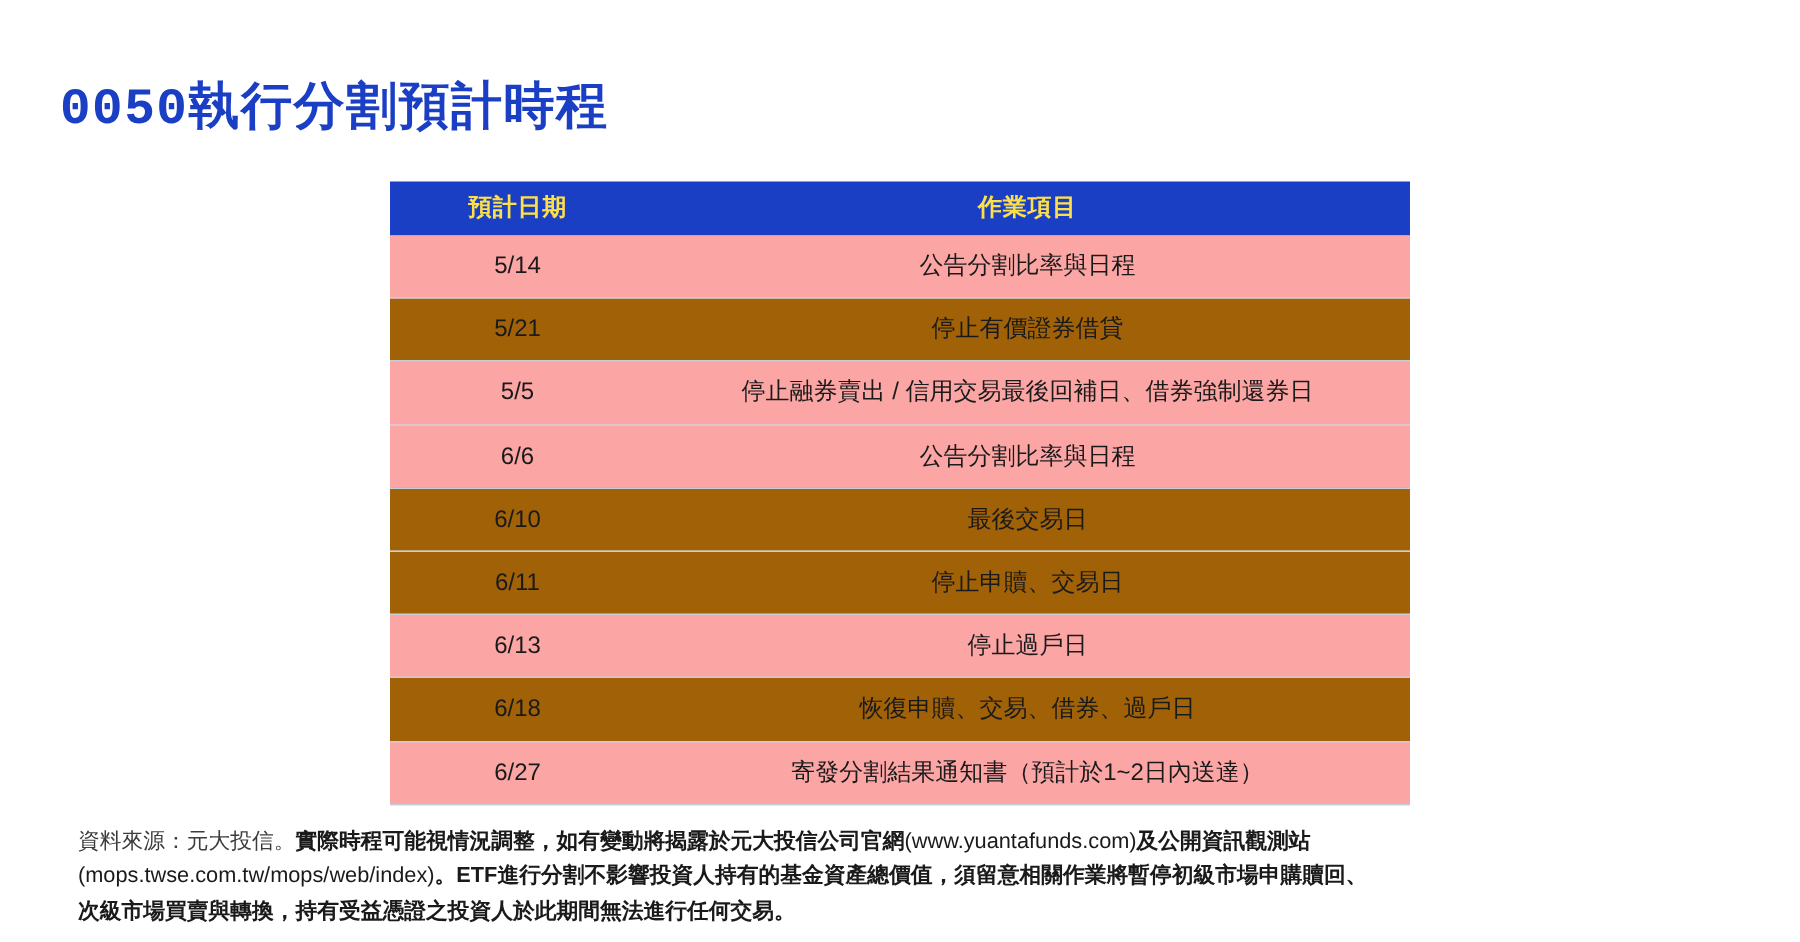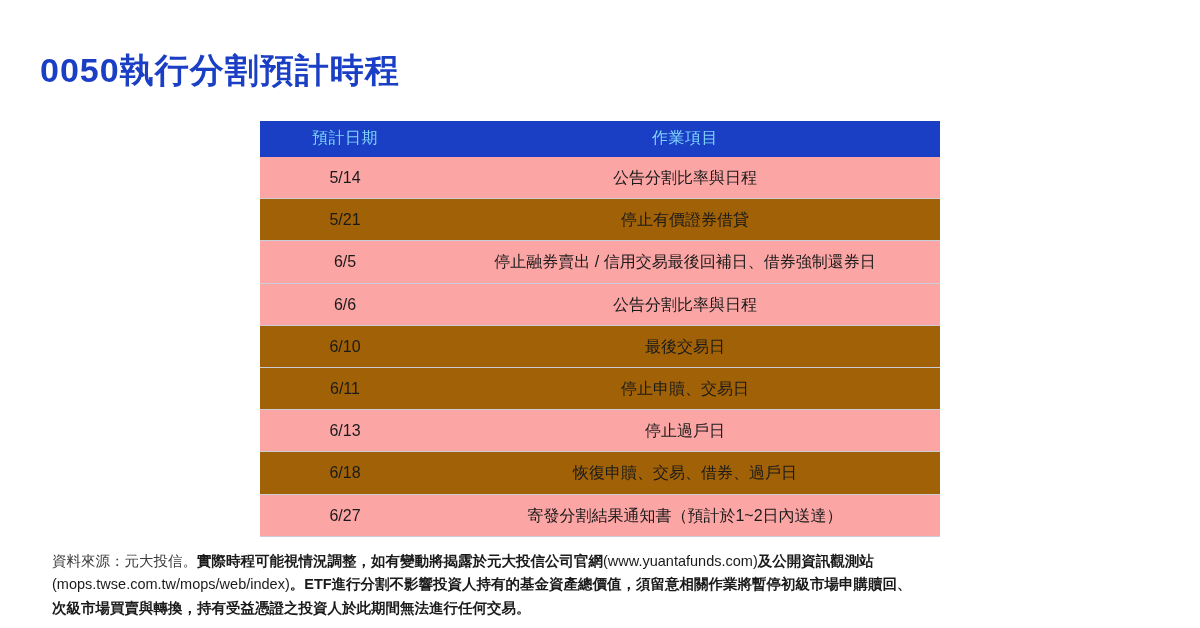--- a/index.html
+++ b/index.html
@@ -25,40 +25,41 @@
 
   .title {
     position: absolute;
     left: 40px;
     top: 48px;
     font-size: 34px;
     font-weight: bold;
     color: #1b3fc4;
     letter-spacing: 1px;
     white-space: nowrap;
+    font-family: Liberation Mono, monospace;
   }
 
   .table-wrap {
     position: absolute;
     left: 260px;
     top: 121px;
     width: 680px;
   }
 
   table.schedule {
     border-collapse: collapse;
     width: 680px;
     table-layout: fixed;
   }
 
   table.schedule thead th {
     background: #1b3fc4;
-    color: #7dd3fc;
+    color: #fde047;
     font-size: 16px;
-    font-weight: normal;
+    font-weight: bold;
     padding: 7px 0 8px 0;
     text-align: center;
     border: none;
     letter-spacing: 0.5px;
   }
 
   table.schedule thead th.col-date {
     width: 170px;
   }
   table.schedule thead th.col-item {
@@ -120,21 +121,21 @@
       <tbody>
         <tr class="plain">
           <td>5/14</td>
           <td>公告分割比率與日程</td>
         </tr>
         <tr class="shade">
           <td>5/21</td>
           <td>停止有價證券借貸</td>
         </tr>
         <tr class="plain">
-          <td>6/5</td>
+          <td>5/5</td>
           <td>停止融券賣出 / 信用交易最後回補日、借券強制還券日</td>
         </tr>
         <tr class="plain">
           <td>6/6</td>
           <td>公告分割比率與日程</td>
         </tr>
         <tr class="shade">
           <td>6/10</td>
           <td>最後交易日</td>
         </tr>

